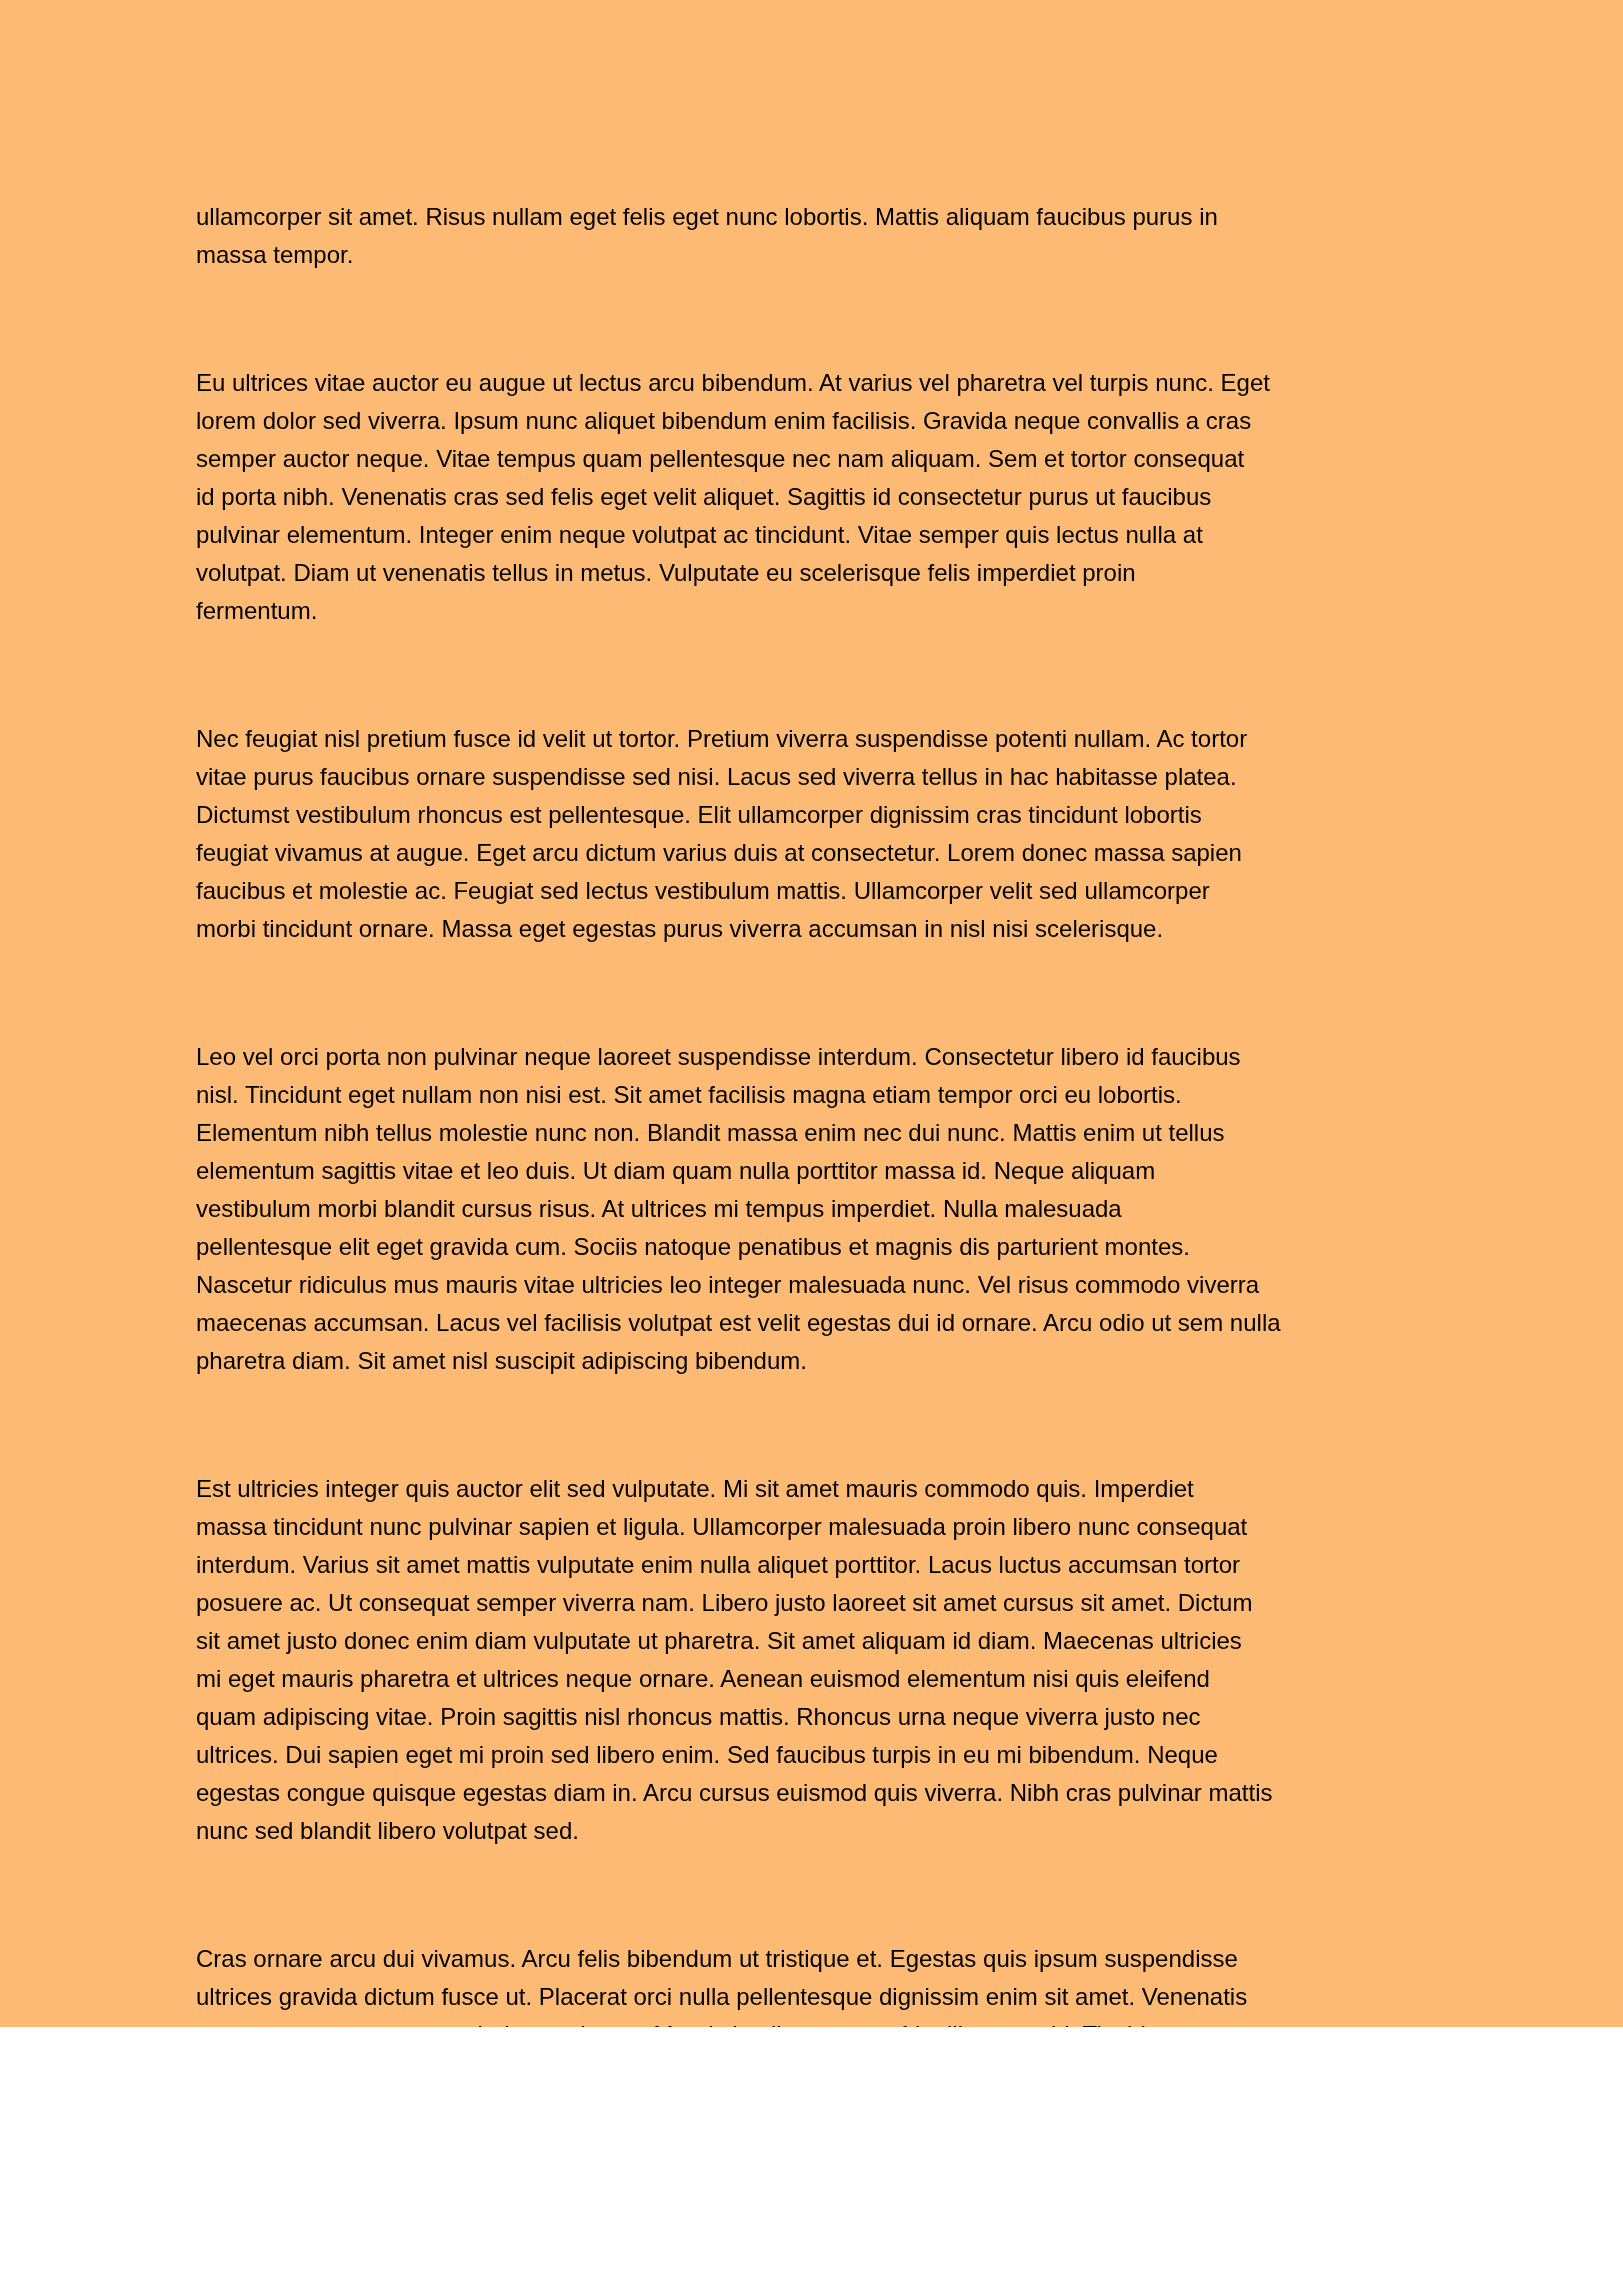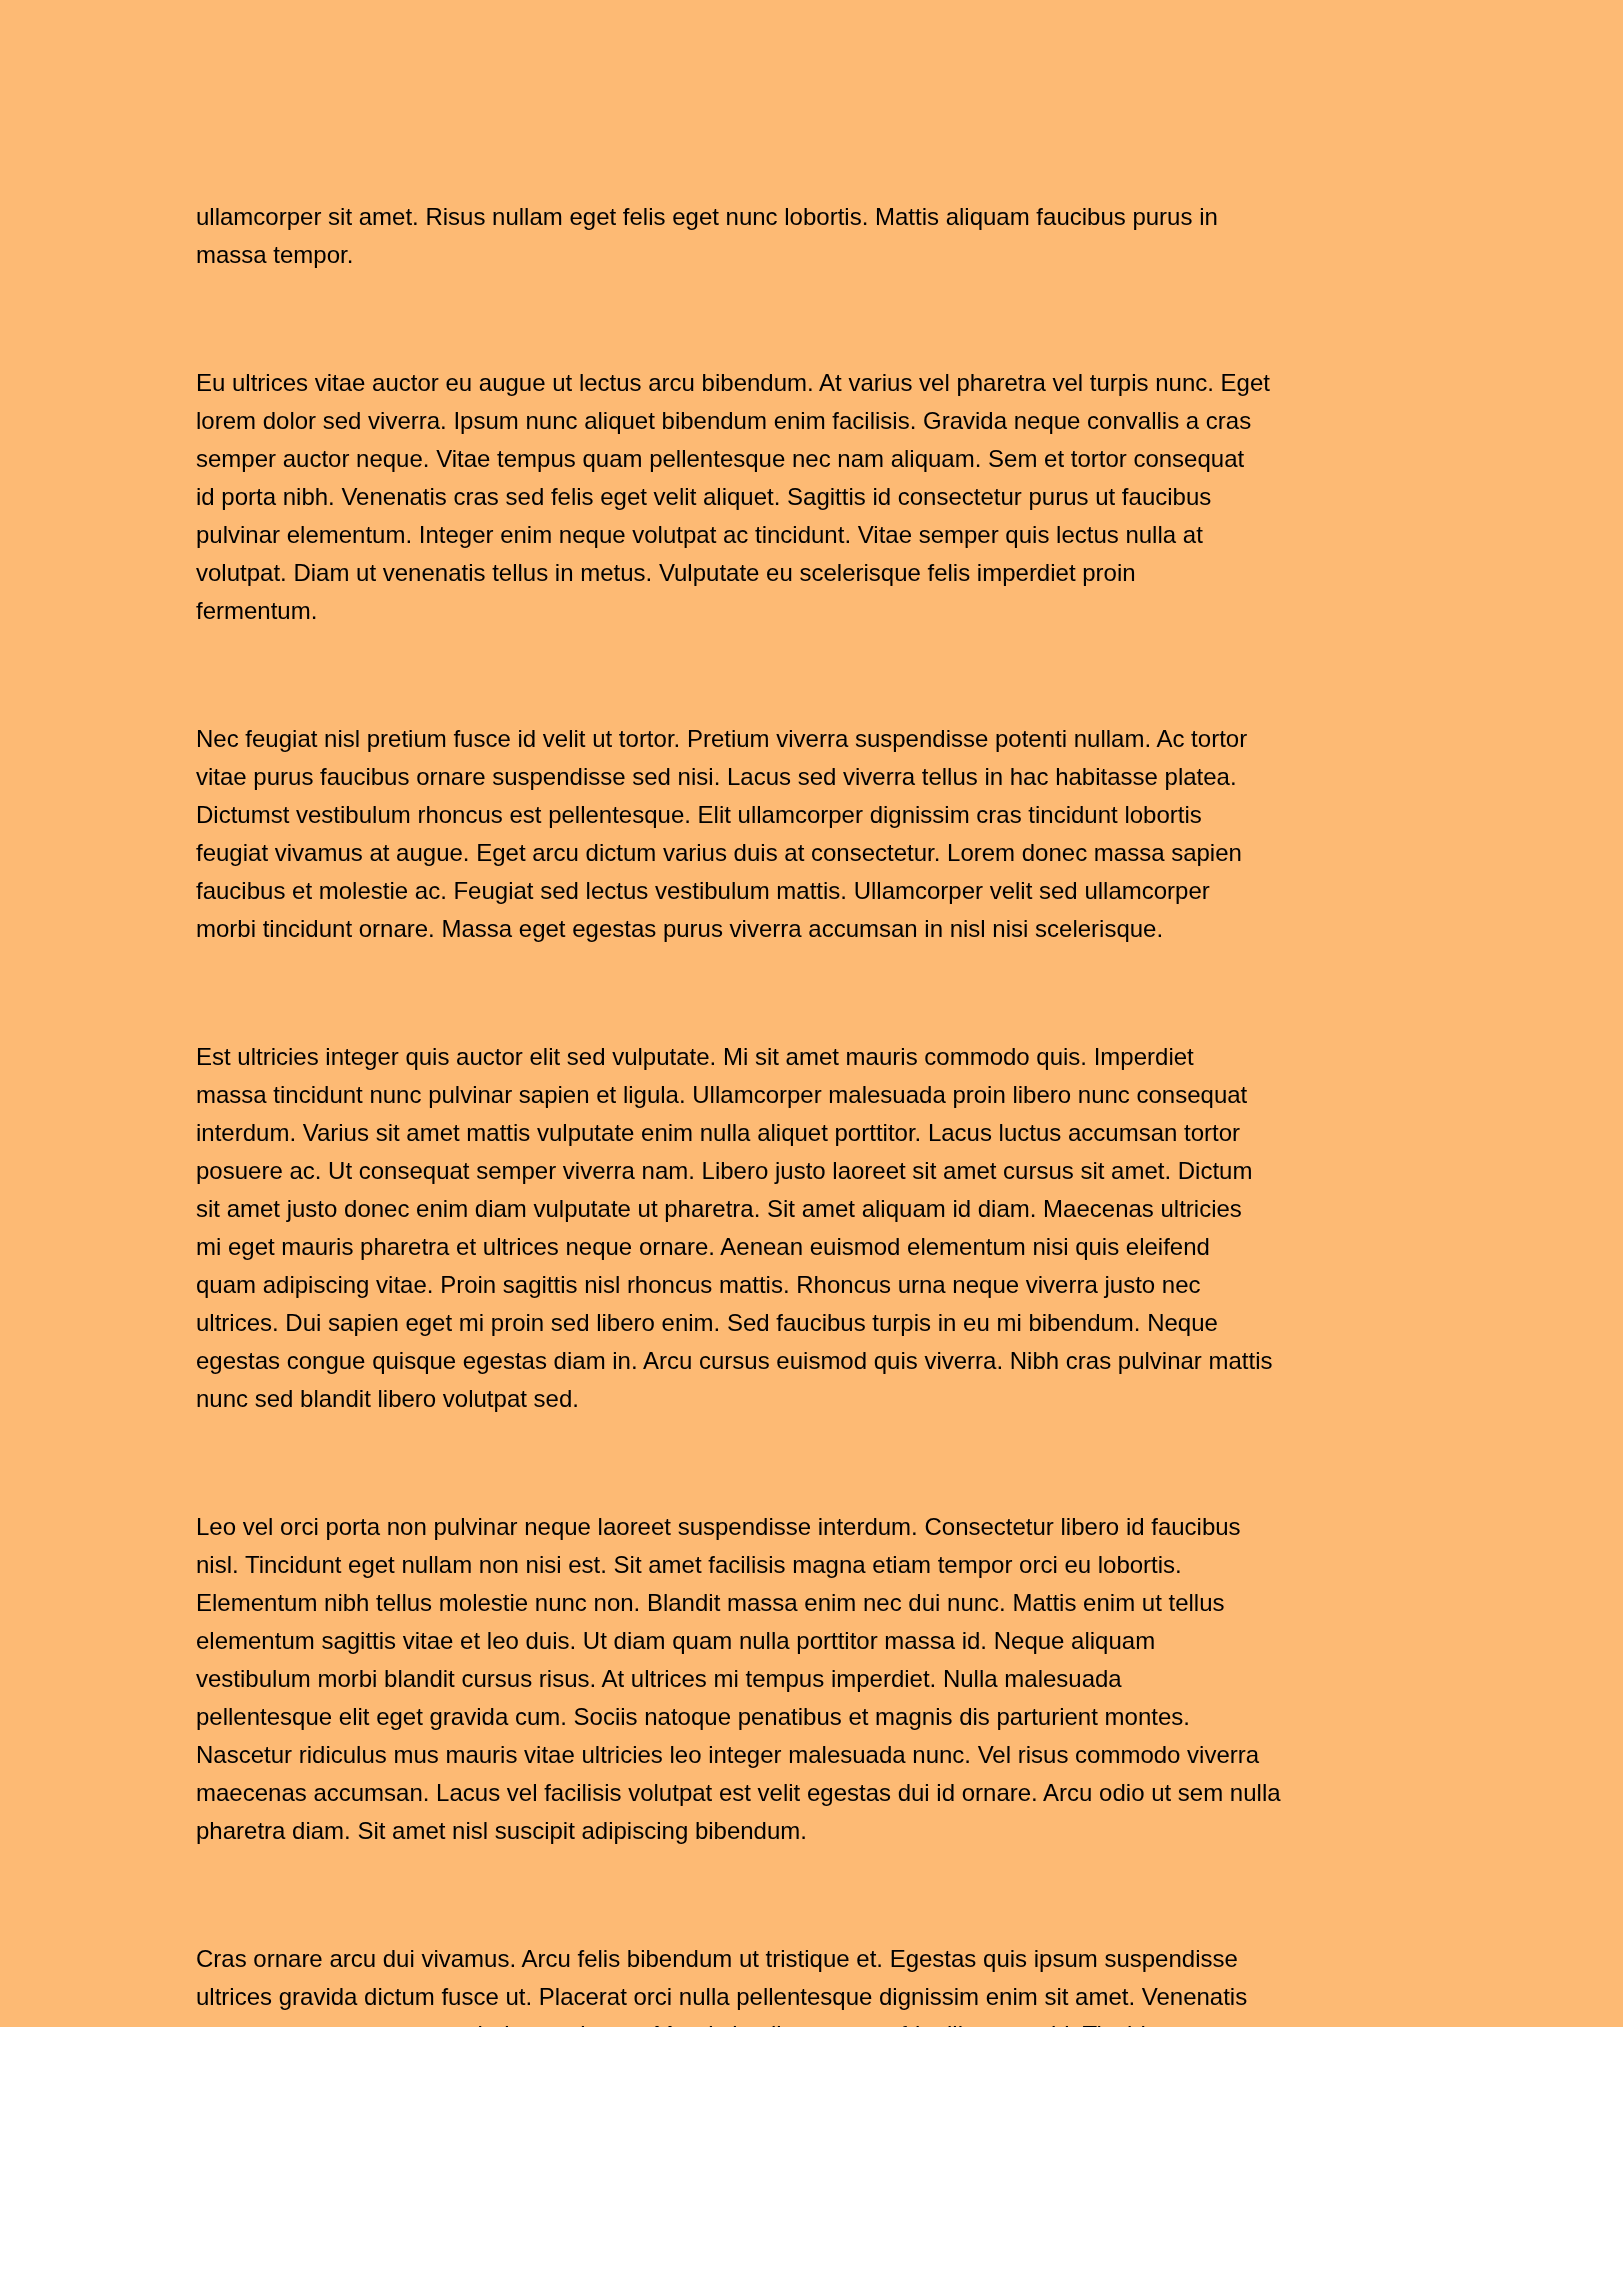--- a/index.html
+++ b/index.html
@@ -46,37 +46,37 @@
 id porta nibh. Venenatis cras sed felis eget velit aliquet. Sagittis id consectetur purus ut faucibus
 pulvinar elementum. Integer enim neque volutpat ac tincidunt. Vitae semper quis lectus nulla at
 volutpat. Diam ut venenatis tellus in metus. Vulputate eu scelerisque felis imperdiet proin
 fermentum.</p>
     <p>Nec feugiat nisl pretium fusce id velit ut tortor. Pretium viverra suspendisse potenti nullam. Ac tortor
 vitae purus faucibus ornare suspendisse sed nisi. Lacus sed viverra tellus in hac habitasse platea.
 Dictumst vestibulum rhoncus est pellentesque. Elit ullamcorper dignissim cras tincidunt lobortis
 feugiat vivamus at augue. Eget arcu dictum varius duis at consectetur. Lorem donec massa sapien
 faucibus et molestie ac. Feugiat sed lectus vestibulum mattis. Ullamcorper velit sed ullamcorper
 morbi tincidunt ornare. Massa eget egestas purus viverra accumsan in nisl nisi scelerisque.</p>
+    <p>Leo vel orci porta non pulvinar neque laoreet suspendisse interdum. Consectetur libero id faucibus
+nisl. Tincidunt eget nullam non nisi est. Sit amet facilisis magna etiam tempor orci eu lobortis.
+Elementum nibh tellus molestie nunc non. Blandit massa enim nec dui nunc. Mattis enim ut tellus
+elementum sagittis vitae et leo duis. Ut diam quam nulla porttitor massa id. Neque aliquam
+vestibulum morbi blandit cursus risus. At ultrices mi tempus imperdiet. Nulla malesuada
+pellentesque elit eget gravida cum. Sociis natoque penatibus et magnis dis parturient montes.
+Nascetur ridiculus mus mauris vitae ultricies leo integer malesuada nunc. Vel risus commodo viverra
+maecenas accumsan. Lacus vel facilisis volutpat est velit egestas dui id ornare. Arcu odio ut sem nulla
+pharetra diam. Sit amet nisl suscipit adipiscing bibendum.</p>
     <p>Est ultricies integer quis auctor elit sed vulputate. Mi sit amet mauris commodo quis. Imperdiet
 massa tincidunt nunc pulvinar sapien et ligula. Ullamcorper malesuada proin libero nunc consequat
 interdum. Varius sit amet mattis vulputate enim nulla aliquet porttitor. Lacus luctus accumsan tortor
 posuere ac. Ut consequat semper viverra nam. Libero justo laoreet sit amet cursus sit amet. Dictum
 sit amet justo donec enim diam vulputate ut pharetra. Sit amet aliquam id diam. Maecenas ultricies
 mi eget mauris pharetra et ultrices neque ornare. Aenean euismod elementum nisi quis eleifend
 quam adipiscing vitae. Proin sagittis nisl rhoncus mattis. Rhoncus urna neque viverra justo nec
 ultrices. Dui sapien eget mi proin sed libero enim. Sed faucibus turpis in eu mi bibendum. Neque
 egestas congue quisque egestas diam in. Arcu cursus euismod quis viverra. Nibh cras pulvinar mattis
 nunc sed blandit libero volutpat sed.</p>
-    <p>Leo vel orci porta non pulvinar neque laoreet suspendisse interdum. Consectetur libero id faucibus
-nisl. Tincidunt eget nullam non nisi est. Sit amet facilisis magna etiam tempor orci eu lobortis.
-Elementum nibh tellus molestie nunc non. Blandit massa enim nec dui nunc. Mattis enim ut tellus
-elementum sagittis vitae et leo duis. Ut diam quam nulla porttitor massa id. Neque aliquam
-vestibulum morbi blandit cursus risus. At ultrices mi tempus imperdiet. Nulla malesuada
-pellentesque elit eget gravida cum. Sociis natoque penatibus et magnis dis parturient montes.
-Nascetur ridiculus mus mauris vitae ultricies leo integer malesuada nunc. Vel risus commodo viverra
-maecenas accumsan. Lacus vel facilisis volutpat est velit egestas dui id ornare. Arcu odio ut sem nulla
-pharetra diam. Sit amet nisl suscipit adipiscing bibendum.</p>
     <p>Cras ornare arcu dui vivamus. Arcu felis bibendum ut tristique et. Egestas quis ipsum suspendisse
 ultrices gravida dictum fusce ut. Placerat orci nulla pellentesque dignissim enim sit amet. Venenatis
 urna cursus eget nunc scelerisque viverra. Mauris in aliquam sem fringilla ut morbi. Tincidunt augue</p>
   </div>
 </div>
 
 
 </body></html>

